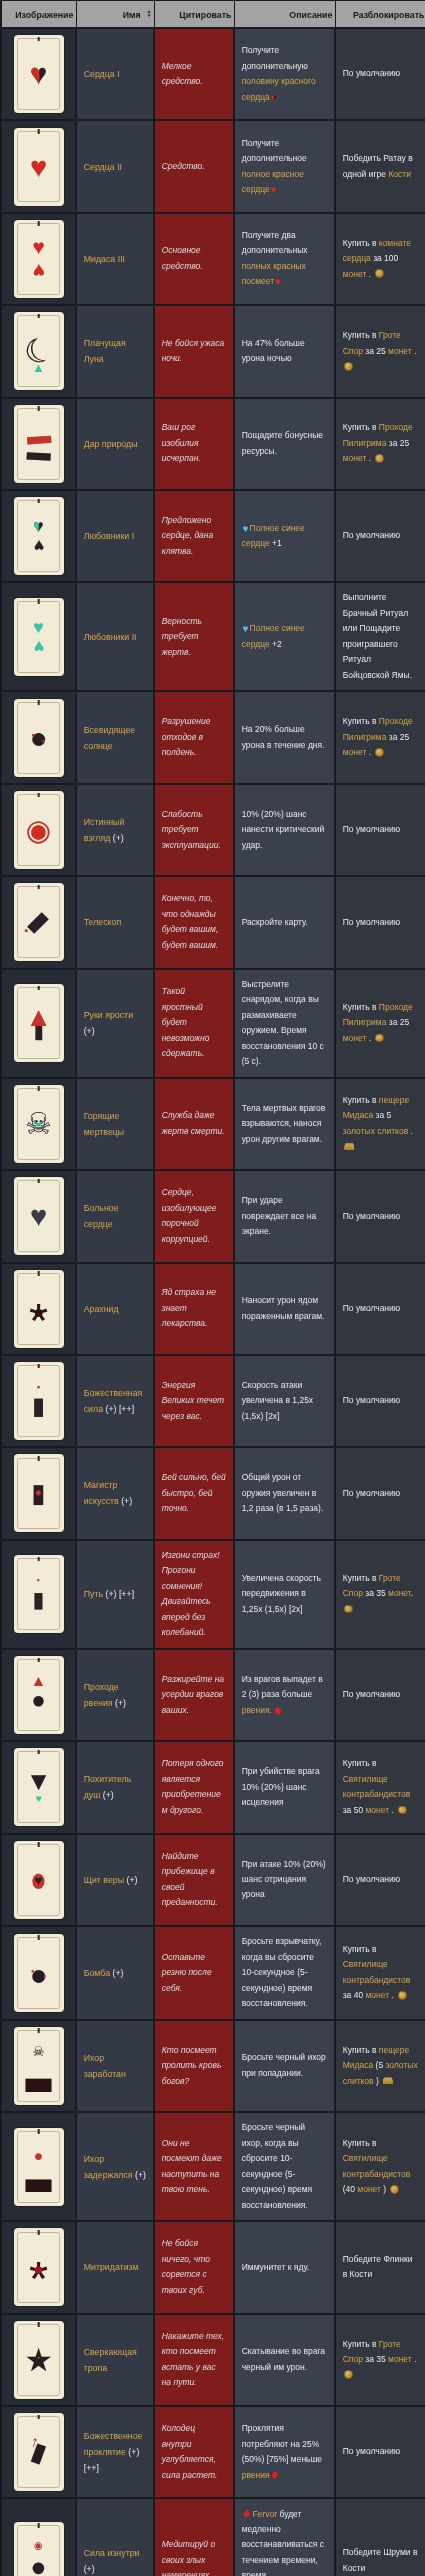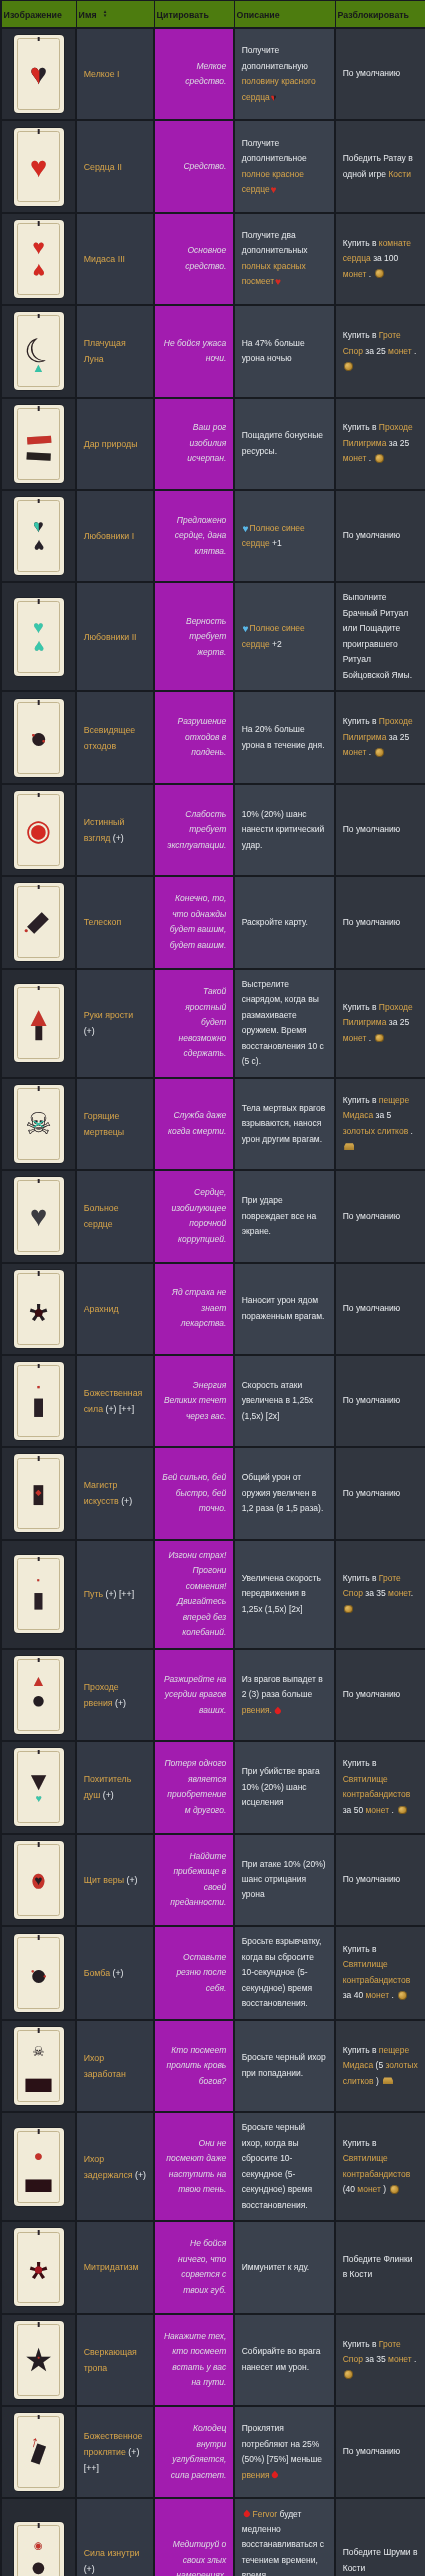--- a/index.html
+++ b/index.html
@@ -1,24 +1,24 @@
 <!DOCTYPE html>
 <html style="font-size:8.2px"><head>
 <meta charset="utf-8">
 <style>
   html,body{margin:0;padding:0;background:#171a20;font-family:"Liberation Sans","DejaVu Sans",sans-serif;}
   #wrap{width:426px;margin:0 auto;}
   table{width:426px;border-collapse:collapse;table-layout:fixed;}
-  th{background:#4d7c0f;color:#17181c;font-weight:bold;font-size:8.8px;height:26px;
-     border:1.5px solid #171a20;text-align:left;padding:0 2.1px;cursor:pointer;}
+  th{background:#a3a3a3;color:#17181c;font-weight:bold;font-size:8.8px;height:26px;
+     border:1.5px solid #171a20;text-align:right;padding:0 2.1px;cursor:pointer;}
   td{border:2.1px solid #171a20;vertical-align:middle;padding:7.2px 6.7px;height:76px;
      font-size:8.5px;line-height:1.82;color:#e8ebee;word-wrap:break-word;}
   td.c-img{background:#272b33;padding:4.1px 0;}
   td.c-name{background:#333945;font-size:8.8px;}
-  td.c-quote{background:#a21caf;text-align:right;}
+  td.c-quote{background:#7f1d1d;}
   td.c-desc{background:#3a414d;}
   td.c-unlock{background:#31363f;}
   .quote{font-style:italic;color:#dcdfe3;}
   .glink{color:#d7a54a;text-decoration:none;cursor:pointer;}
   .wtext{color:#e8ebee;}
   .sort{display:inline-flex;flex-direction:column;font-size:4.6px;line-height:.9;
         margin-left:6.2px;color:#17181c;vertical-align:middle;}
   .thlabel{vertical-align:middle;}
   
   .card{width:50px;height:78px;background:#f1ebd8;border-radius:4.1px;position:relative;
@@ -69,21 +69,21 @@
     </thead>
     <tbody>
         <tr>
           <td class="c-img">
             <div class="card">
               <div class="card-inner"></div>
               <span class="card-pip"></span>
               <div class="motif"><span class="ml ic-heart" style="font-size: 29px; --l: #d42a22; --r: #27222a; margin: 0px; transform: translate(-50%, -50%) translate(0px, 0px) rotate(0deg) scale(1, 1);">♥</span></div>
             </div>
           </td>
-          <td class="c-name"><a class="glink">Мелкое I</a></td>
+          <td class="c-name"><a class="glink">Сердца I</a></td>
           <td class="c-quote"><span class="quote">Мелкое средство.</span></td>
           <td class="c-desc"><span class="wtext">Получите дополнительную </span><a class="glink">половину красного сердца</a><span class="ic-heart" style="--l: #d42a22; --r: #221f26;">♥</span></td>
           <td class="c-unlock"><span class="wtext">По умолчанию</span></td>
         </tr>
         <tr>
           <td class="c-img">
             <div class="card">
               <div class="card-inner"></div>
               <span class="card-pip"></span>
               <div class="motif">
@@ -178,21 +178,21 @@
             <div class="card">
               <div class="card-inner"></div>
               <span class="card-pip"></span>
               <div class="motif">
                 <span class="ml" style="font-size: 30px; color: rgb(42, 30, 34); transform: translate(-50%, -50%) translate(0px, 0px) rotate(0deg) scale(1, 1);">●</span>
                 <span class="ml" style="font-size: 6.2px; color: rgb(197, 51, 43); transform: translate(-50%, -50%) translate(-5.2px, -3.1px) rotate(0deg) scale(1, 1);">●</span>
                 <span class="ml" style="font-size: 6.2px; color: rgb(197, 51, 43); transform: translate(-50%, -50%) translate(5.2px, 3.1px) rotate(0deg) scale(1, 1);">●</span>
               </div>
             </div>
           </td>
-          <td class="c-name"><a class="glink">Всевидящее отходов</a></td>
+          <td class="c-name"><a class="glink">Всевидящее солнце</a></td>
           <td class="c-quote"><span class="quote">Разрушение отходов в полдень.</span></td>
           <td class="c-desc"><span class="wtext">На 20% больше урона в течение дня.</span></td>
           <td class="c-unlock"><span class="wtext">Купить в </span><a class="glink">Проходе Пилигрима</a><span class="wtext"> за 25 </span><a class="glink">монет</a><span class="wtext"> . </span><span class="ic-coin"></span></td>
         </tr>
         <tr>
           <td class="c-img">
             <div class="card">
               <div class="card-inner"></div>
               <span class="card-pip"></span>
               <div class="motif">
@@ -242,21 +242,21 @@
             <div class="card">
               <div class="card-inner"></div>
               <span class="card-pip"></span>
               <div class="motif">
                 <span class="ml" style="font-size: 30px; color: rgb(36, 29, 34); transform: translate(-50%, -50%) translate(0px, 0px) rotate(0deg) scale(1, 1);">☠</span>
                 <span class="ml" style="font-size: 24px; color: rgb(53, 195, 167); transform: translate(-50%, -50%) translate(0px, 0px) rotate(0deg) scale(1, 0.6);">×</span>
               </div>
             </div>
           </td>
           <td class="c-name"><a class="glink">Горящие мертвецы</a></td>
-          <td class="c-quote"><span class="quote">Служба даже когда смерти.</span></td>
+          <td class="c-quote"><span class="quote">Служба даже жертв смерти.</span></td>
           <td class="c-desc"><span class="wtext">Тела мертвых врагов взрываются, нанося урон другим врагам.</span></td>
           <td class="c-unlock"><span class="wtext">Купить в </span><a class="glink">пещере Мидаса</a><span class="wtext"> за 5 </span><a class="glink">золотых слитков</a><span class="wtext"> . </span><span class="ic-bars"></span></td>
         </tr>
         <tr>
           <td class="c-img">
             <div class="card">
               <div class="card-inner"></div>
               <span class="card-pip"></span>
               <div class="motif">
                 <span class="ml" style="font-size: 29px; color: rgb(60, 60, 66); transform: translate(-50%, -50%) translate(0px, 0px) rotate(0deg) scale(1, 1);">♥</span>
@@ -451,21 +451,21 @@
               <div class="card-inner"></div>
               <span class="card-pip"></span>
               <div class="motif">
                 <span class="ml" style="font-size: 32px; color: rgb(36, 29, 34); transform: translate(-50%, -50%) translate(0px, 0px) rotate(0deg) scale(1, 1);">★</span>
                 <span class="ml" style="font-size: 5.2px; color: rgb(197, 51, 43); transform: translate(-50%, -50%) translate(0px, -2.1px) rotate(0deg) scale(1, 1);">●</span>
               </div>
             </div>
           </td>
           <td class="c-name"><a class="glink">Сверкающая тропа</a></td>
           <td class="c-quote"><span class="quote">Накажите тех, кто посмеет встать у вас на пути.</span></td>
-          <td class="c-desc"><span class="wtext">Собирайте во врага нанесет им урон.</span></td>
+          <td class="c-desc"><span class="wtext">Скатывание во врага черный им урон.</span></td>
           <td class="c-unlock"><span class="wtext">Купить в </span><a class="glink">Гроте Спор</a><span class="wtext"> за 35 </span><a class="glink">монет</a><span class="wtext"> . </span><span class="ic-coin"></span></td>
         </tr>
         <tr>
           <td class="c-img">
             <div class="card">
               <div class="card-inner"></div>
               <span class="card-pip"></span>
               <div class="motif">
                 <span class="ml" style="font-size: 25px; color: rgb(36, 29, 34); transform: translate(-50%, -50%) translate(0px, 0px) rotate(20deg) scale(1, 1);">▮</span>
                 <span class="ml" style="font-size: 15.5px; color: rgb(197, 51, 43); transform: translate(-50%, -50%) translate(-4.1px, -10.3px) rotate(15deg) scale(1, 1);">↑</span>

